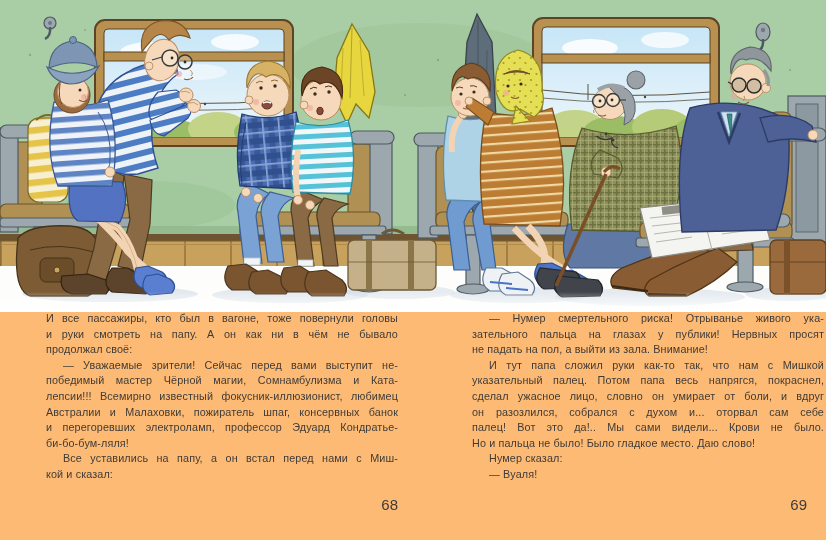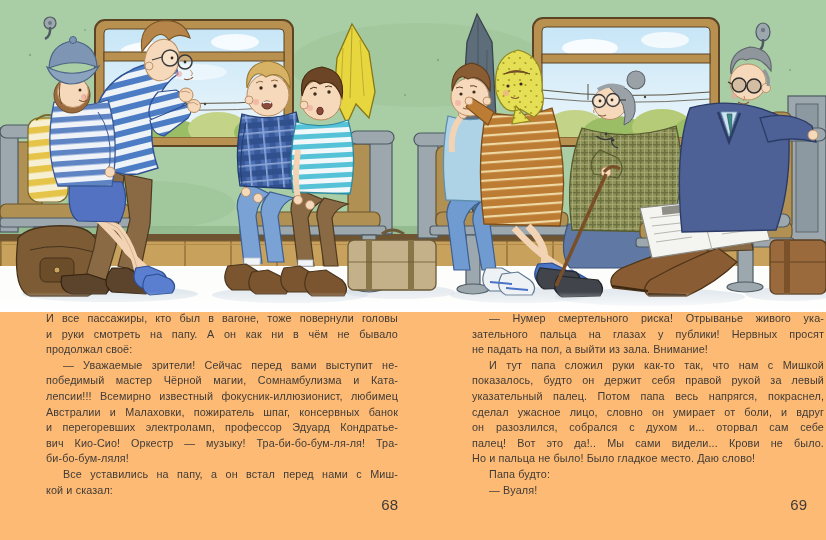--- a/index.html
+++ b/index.html
@@ -452,47 +452,45 @@
         <div class="line">И все пассажиры, кто был в вагоне, тоже повернули головы</div>
         <div class="line">и руки смотреть на папу. А он как ни в чём не бывало</div>
         <div class="line">продолжал своё:</div>
       </div>
       <div class="para indent">
         <div class="line">— Уважаемые зрители! Сейчас перед вами выступит не-</div>
         <div class="line">победимый мастер Чёрной магии, Сомнамбулизма и Ката-</div>
         <div class="line">лепсии!!! Всемирно известный фокусник-иллюзионист, любимец</div>
         <div class="line">Австралии и Малаховки, пожиратель шпаг, консервных банок</div>
         <div class="line">и перегоревших электроламп, профессор Эдуард Кондратье-</div>
-        <div class="line">вич Кио-Сио! Оркестр — музыку! Тра-би-бо-бум-ля-ля! Тра-</div>
         <div class="line">би-бо-бум-ляля!</div>
       </div>
       <div class="para indent">
         <div class="line">Все уставились на папу, а он встал перед нами с Миш-</div>
         <div class="line">кой и сказал:</div>
       </div>
     </div>
   <div class="page-number" id="left-page-number">68</div>
 
   <div class="page-text" id="right-page-text">
       <div class="para indent">
         <div class="line">— Нумер смертельного риска! Отрыванье живого ука-</div>
         <div class="line">зательного пальца на глазах у публики! Нервных просят</div>
         <div class="line">не падать на пол, а выйти из зала. Внимание!</div>
       </div>
       <div class="para indent">
         <div class="line">И тут папа сложил руки как-то так, что нам с Мишкой</div>
-        <div class="line">показалось, будто он держит себя правой рукой за левый</div>
         <div class="line">указательный палец. Потом папа весь напрягся, покраснел,</div>
         <div class="line">сделал ужасное лицо, словно он умирает от боли, и вдруг</div>
         <div class="line">он разозлился, собрался с духом и... оторвал сам себе</div>
         <div class="line">палец! Вот это да!.. Мы сами видели... Крови не было.</div>
         <div class="line">Но и пальца не было! Было гладкое место. Даю слово!</div>
       </div>
       <div class="para indent">
-        <div class="line">Папа будто:</div>
+        <div class="line">Нумер сказал:</div>
       </div>
       <div class="para indent">
         <div class="line">— Вуаля!</div>
       </div>
     </div>
   <div class="page-number" id="right-page-number">69</div>
 
 </div>
 
 </body></html>

